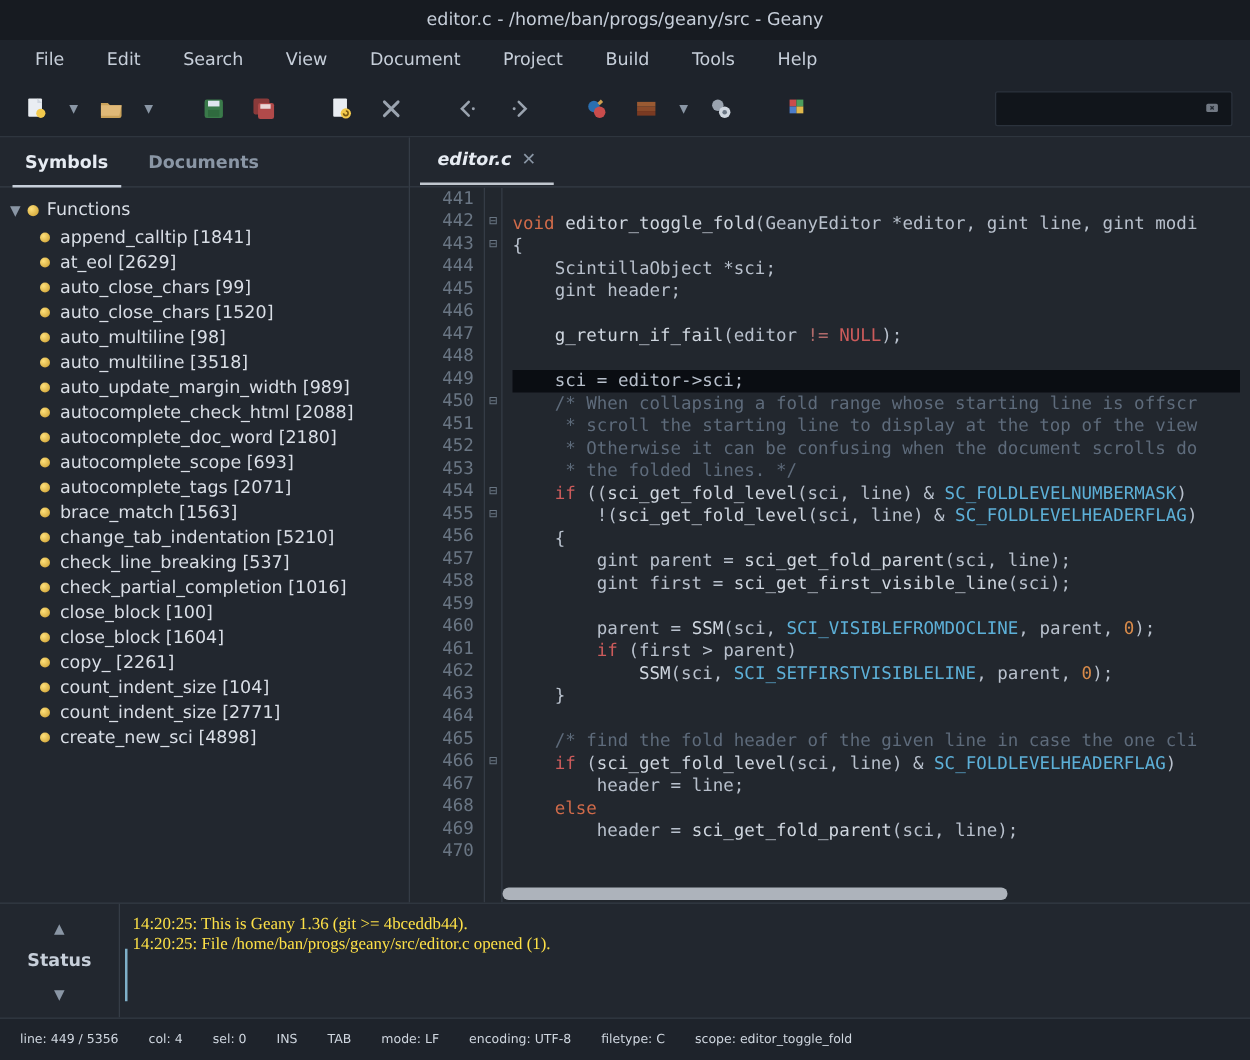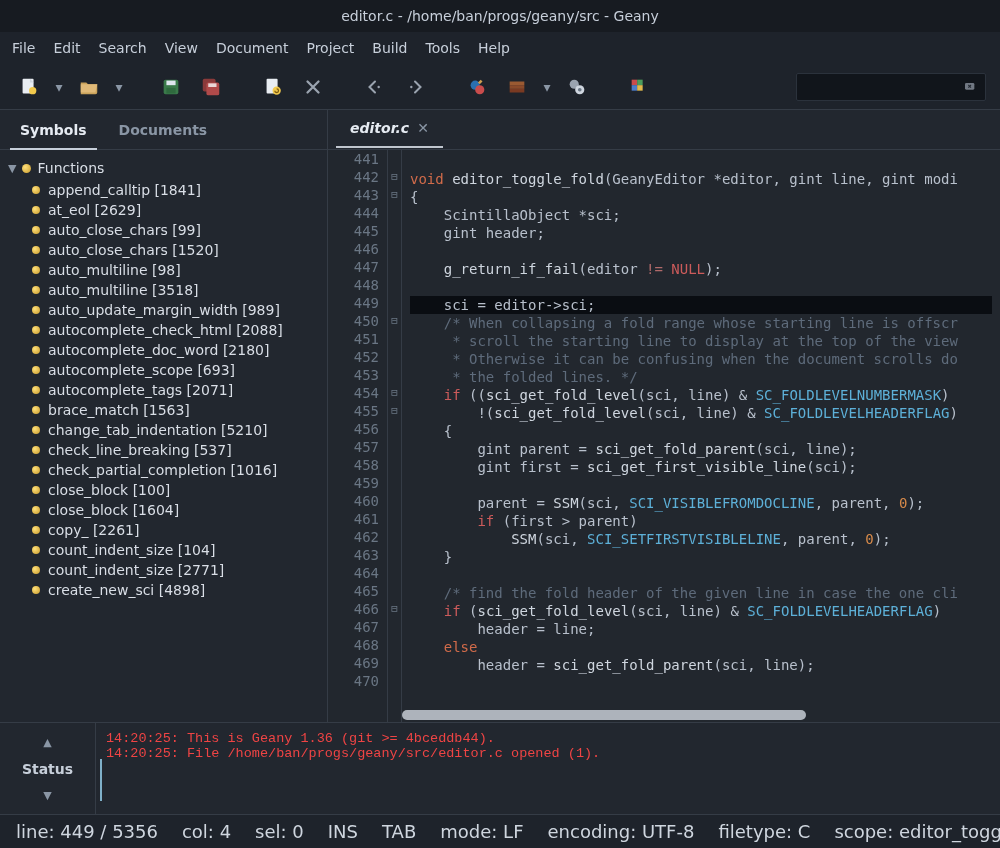--- a/index.html
+++ b/index.html
@@ -50,21 +50,21 @@
   
   .menubar {
     height:32px;
     display:flex;
     align-items:center;
     gap:18px;
     padding:0 12px;
     background: var(--bg-dark);
     color: var(--fg);
   }
-  .menubar .menu-item { cursor:default; }
+  .menubar .menu-item { cursor:default;margin-left:16px; }
   
   .toolbar {
     height:46px;
     display:flex;
     align-items:center;
     gap:10px;
     padding:0 14px;
     background: var(--bg-dark);
     border-bottom:1px solid var(--border);
   }
@@ -248,44 +248,44 @@
     justify-content:center;
     gap:12px;
     color: var(--fg);
     font-weight:600;
     border-right:1px solid var(--border);
   }
   .msg-left .arrow { color:var(--fg-muted); font-size:11px; }
   .msg-body {
     flex:1 1 auto;
     padding:8px 10px;
-    font-family: Liberation Mono, monospace;
+    font-family: Liberation Serif, serif;
     font-size:13.5px;
-    color:#ef4444;
+    color:#fde047;
     position:relative;
   }
   .msg-body .line { white-space:pre; }
   .caret-bar {
     position:absolute;
     left:4px; top:36px;
     width:2px; height:42px;
     background:#7fb0c9;
   }
 
   
   .statusbar {
     height:34px;
     display:flex;
     align-items:center;
     gap:24px;
     padding:0 16px;
     background: var(--bg-dark);
     border-top:1px solid var(--border);
     color:#cfd6df;
-    font-size:18px;
+    font-size:10px;
   }
   .statusbar .cell { white-space:nowrap; }
 
   
   .ico { width:22px; height:22px; display:block; }
 </style>
 </head>
 <body>
 
 <div class="titlebar">

